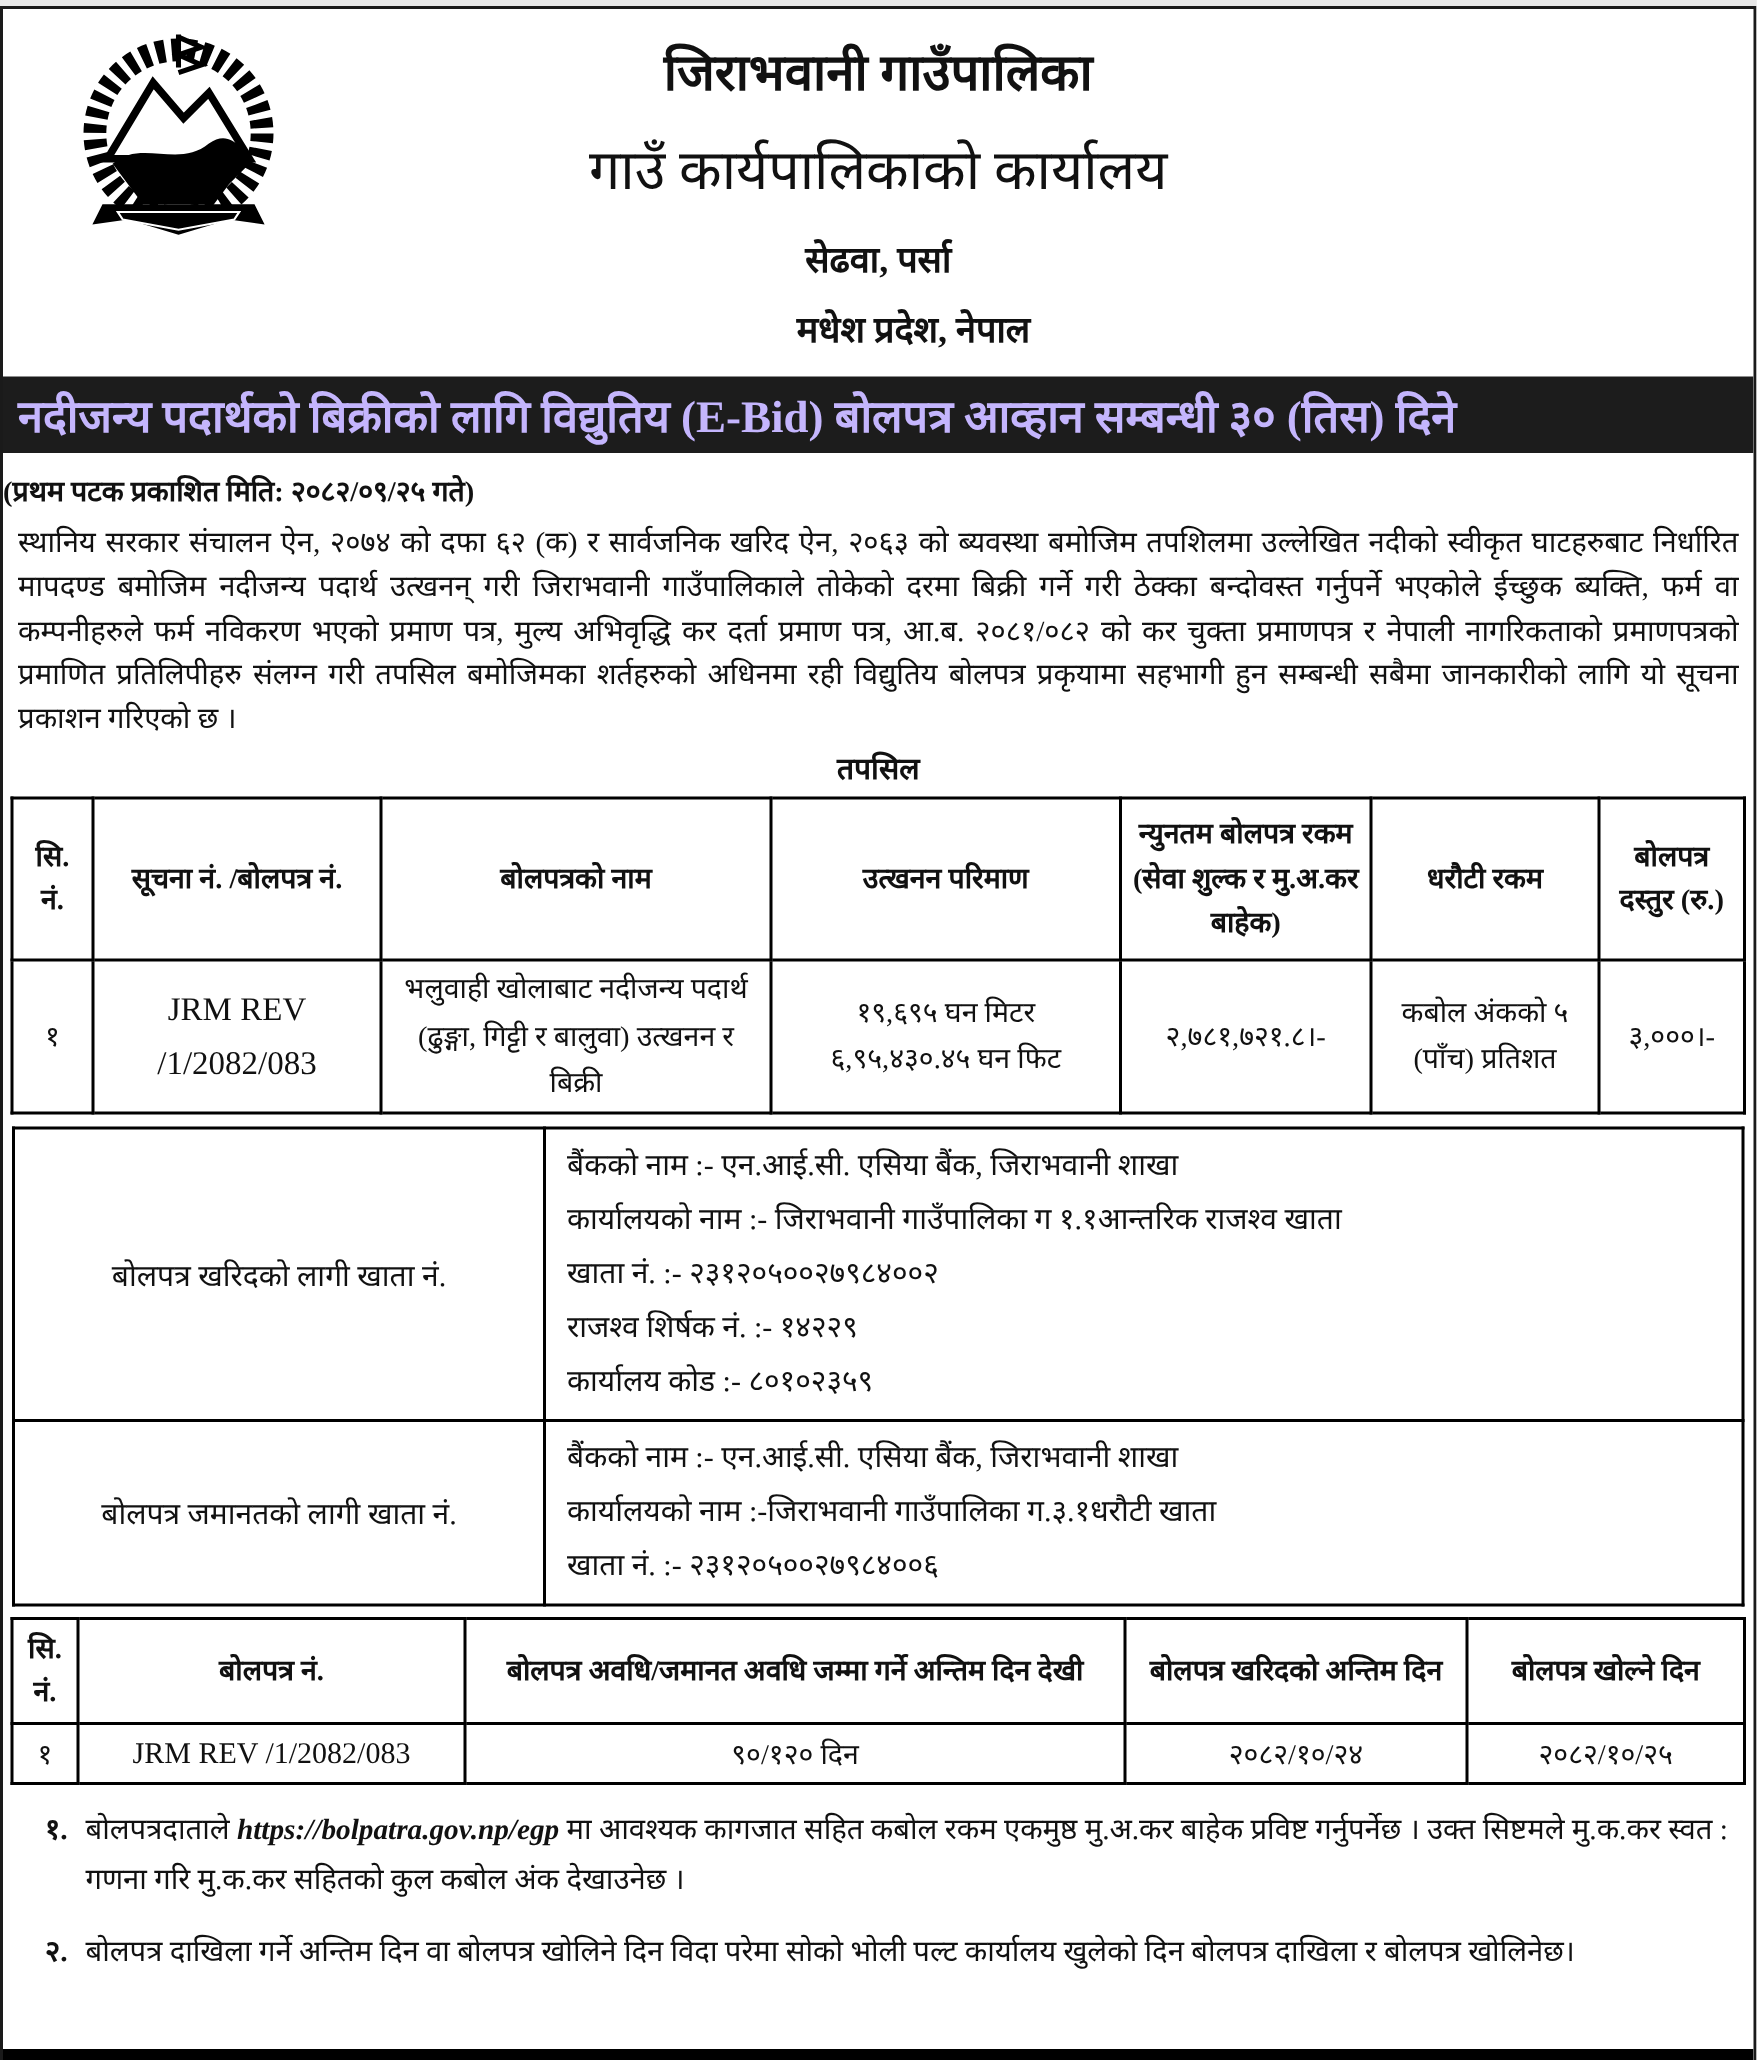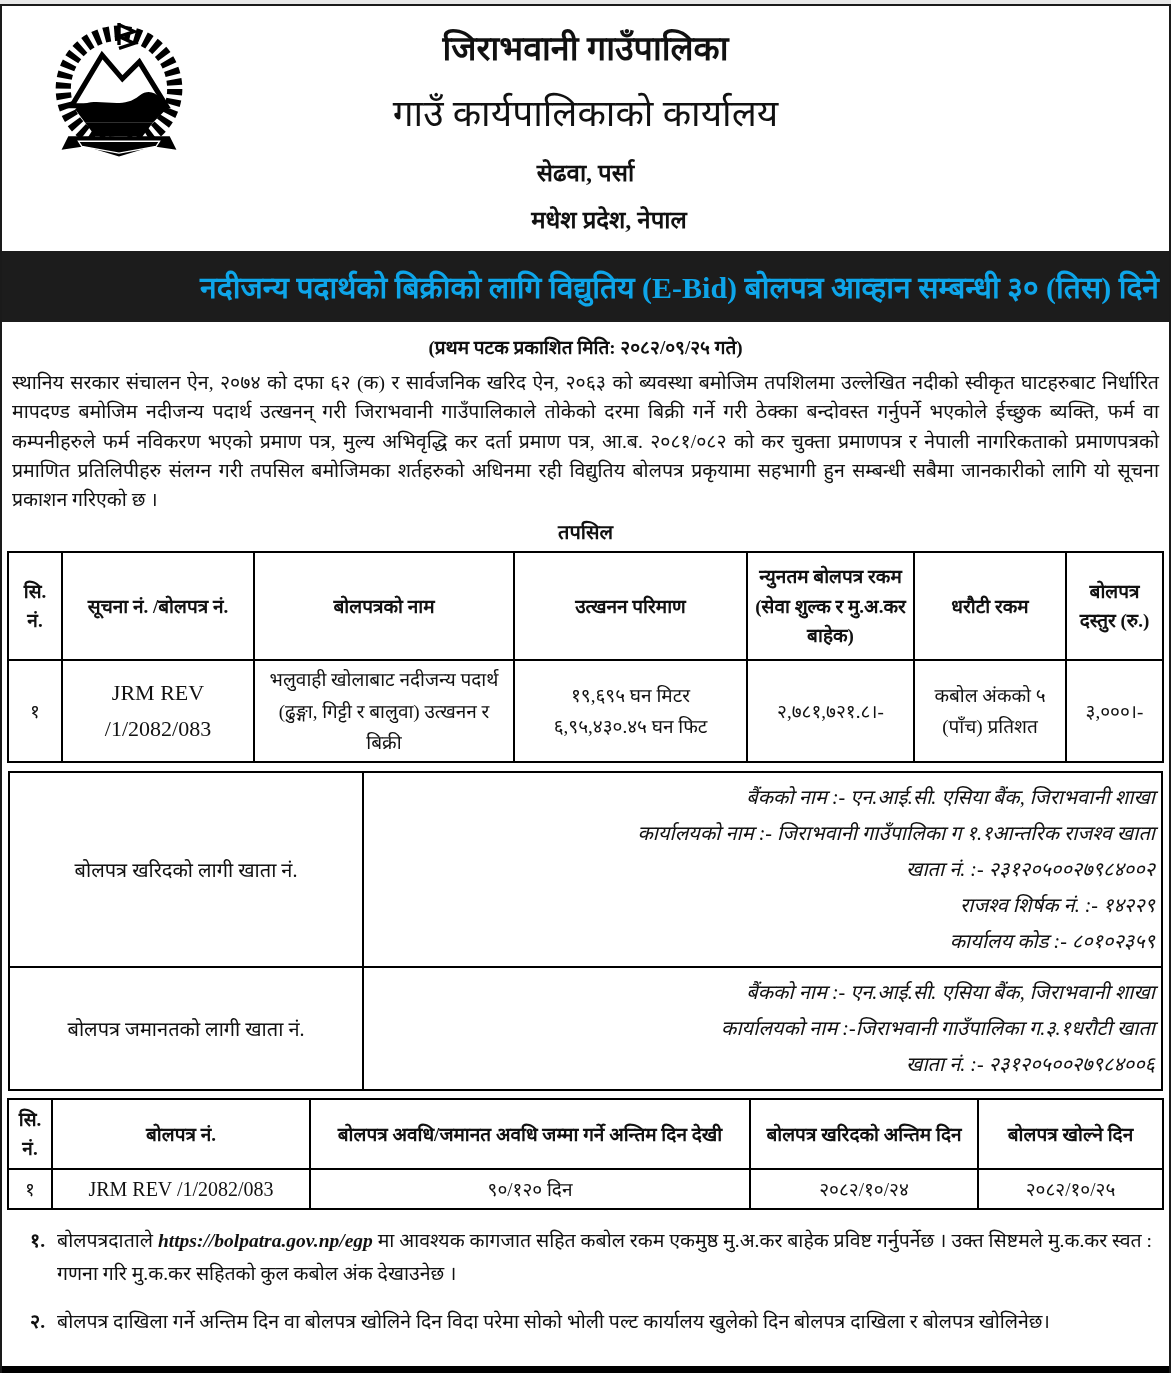--- a/index.html
+++ b/index.html
@@ -11,38 +11,38 @@
   }
   
   .header{position:relative;padding:16px 0 4px;text-align:center;}
   .logo{position:absolute;left:28px;top:12px;width:178px;height:152px;}
   .h-muni{font-size:34px;font-weight:bold;margin:2px 0 16px;}
   .h-office{font-size:37px;font-weight:normal;margin:0 0 18px;}
   .h-addr{font-size:24px;font-weight:bold;margin:0 0 14px;}
   .h-prov{font-size:24px;font-weight:bold;margin:0 0 6px;padding-left:47px;}
   
   .banner{
-    background:#1c1c1c;color:#0ea5e9;text-align:right;
-    font-size:30px;font-weight:bold;padding:15px 10px;margin-top:6px;
+    background:#1c1c1c;color:#c4b5fd;text-align:left;
+    font-size:30px;font-weight:bold;padding:5px 10px;margin-top:6px;
   }
-  .pub{ text-align:center;font-weight:bold;font-size:19px;margin:12px 0 4px;}
+  .pub{ text-align:left;font-weight:bold;font-size:19px;margin:12px 0 4px;}
   .intro{font-size:19.5px;text-align:justify;line-height:1.5;padding:0 10px;margin:8px 0 4px;}
   .tapasil{text-align:center;font-weight:bold;font-size:20px;margin:2px 0 6px;}
   
   table{border-collapse:collapse;margin:0 auto;width:1155px;font-size:19px;table-layout:fixed;}
   th,td{border:2px solid #000;padding:3px 6px;text-align:center;vertical-align:middle;word-wrap:break-word;}
   th{font-weight:bold;line-height:1.55;}
   .t1 thead tr{height:108px;}
   .t1 tbody tr{height:100px;}
   .t1 td{line-height:1.65;}
   .cellline{display:block;}
   .latin{font-size:22px;}
   .bank{margin-top:8px;}
   .bank td.lbl{width:340px;font-size:20px;}
-  .bank td.det{text-align:right;padding-left:14px;font-style:italic;}
+  .bank td.det{text-align:left;padding-left:14px;}
   .bank-line{margin:7px 0;font-size:20px;line-height:1.45;}
   .t2{margin-top:7px;}
   .t2 thead tr{height:70px;}
   .t2 tbody tr{height:40px;}
   
   .sharta{font-size:20px;font-weight:bold;margin:12px 0 2px 10px;}
   .term{position:relative;padding-left:55px;padding-right:14px;font-size:19.5px;line-height:1.7;margin:14px 0;}
   .term-num{position:absolute;left:28px;font-weight:bold;}
   .url{font-style:italic;font-weight:bold;}
   .bottom-bar{position:absolute;left:0;right:0;bottom:0;height:9px;background:#000;}

